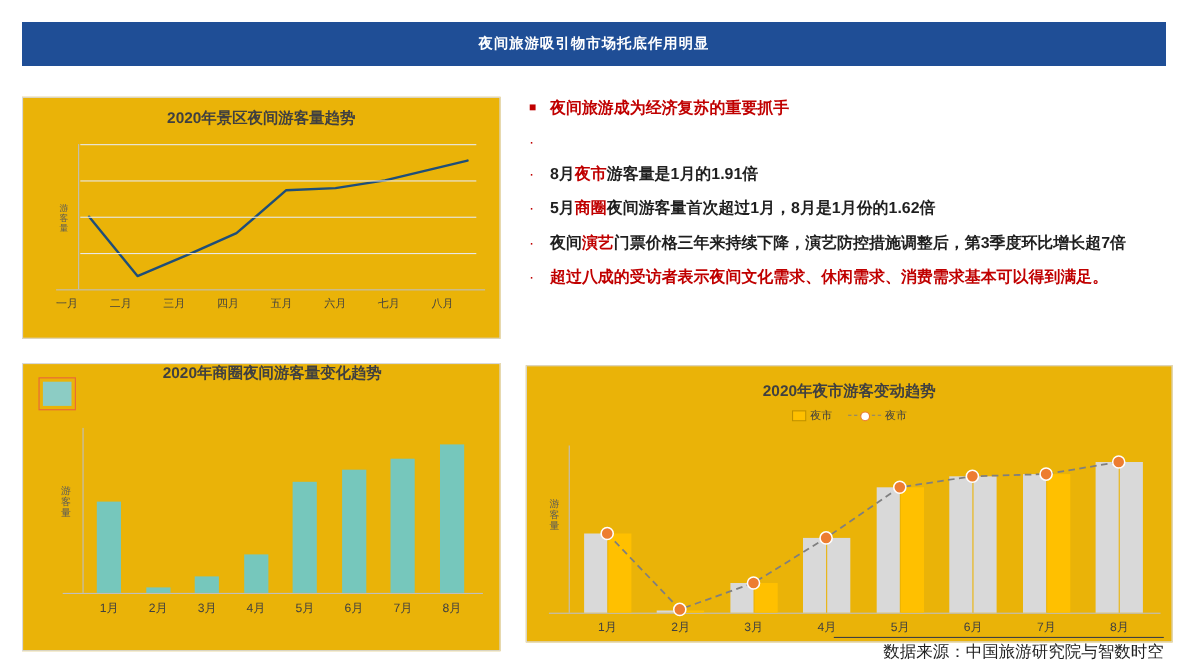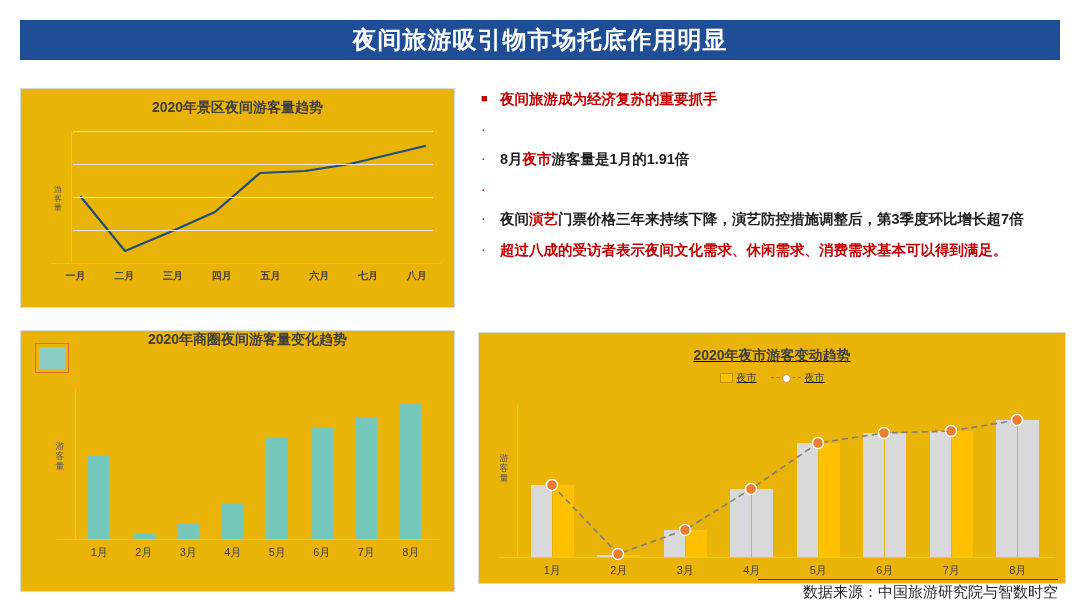--- a/index.html
+++ b/index.html
@@ -28,21 +28,21 @@
     top: 20px;
     width: 1040px;
     height: 40px;
     background: #1F4E96;
     display: flex;
     align-items: center;
     justify-content: center;
   }
   .title-bar .title-text {
     color: #ffffff;
-    font-size: 24px;
+    font-size: 13px;
     font-weight: bold;
     letter-spacing: 1px;
   }
   
   .panel {
     position: absolute;
     background: #eab308;
     border: 1px solid #d9d9d9;
     box-sizing: border-box;
   }
@@ -90,24 +90,23 @@
   }
   .c1-xticks {
     position: absolute;
     left: 30px;
     top: 180px;
     width: 390px;
     display: flex;
   }
   .c1-xticks span {
     flex: 1;
-    text-align: center;
+    text-align: left;
     font-size: 10px;
     color: #404040;
-    font-weight: bold;
   }
   .gridline {
     position: absolute;
     left: 0;
     width: 100%;
     height: 1px;
     background: #e8e8e8;
   }
   
   #chart2 { left: 20px; top: 330px; width: 435px; height: 262px; }
@@ -216,21 +215,21 @@
   }
   .bullet-text {
     font-size: 14.5px;
     font-weight: bold;
     color: #1F1F1F;
     line-height: 22px;
   }
   .bullet-text .hl { color: #C00000; }
   .bullet-text.red { color: #C00000; }
   
-  #chart3 { left: 478px; top: 332px; width: 588px; height: 252px; text-decoration: underline; }
+  #chart3 { left: 478px; top: 332px; width: 588px; height: 252px; }
   #chart3 .panel-title { margin-top: 14px; font-size: 14px; }
   .c3-legend {
     display: flex;
     justify-content: center;
     align-items: center;
     gap: 14px;
     margin-top: 6px;
     font-size: 10px;
     color: #404040;
   }
@@ -448,20 +447,21 @@
       <span class="bullet-mark">·</span>
     </div>
 
     <div class="bullet-row">
       <span class="bullet-mark">·</span>
       <span class="bullet-text"><span>8月</span><span class="hl">夜市</span><span>游客量是1月的1.91倍</span></span>
     </div>
 
     <div class="bullet-row">
       <span class="bullet-mark">·</span>
+      <span class="bullet-text"><span>5月</span><span class="hl">商圈</span><span>夜间游客量首次超过1月，8月是1月份的1.62倍</span></span>
     </div>
 
     <div class="bullet-row">
       <span class="bullet-mark">·</span>
       <span class="bullet-text"><span>夜间</span><span class="hl">演艺</span><span>门票价格三年来持续下降，演艺防控措施调整后，第3季度环比增长超7倍</span></span>
     </div>
 
     <div class="bullet-row">
       <span class="bullet-mark">·</span>
       <span class="bullet-text red">超过八成的受访者表示夜间文化需求、休闲需求、消费需求基本可以得到满足。</span>

